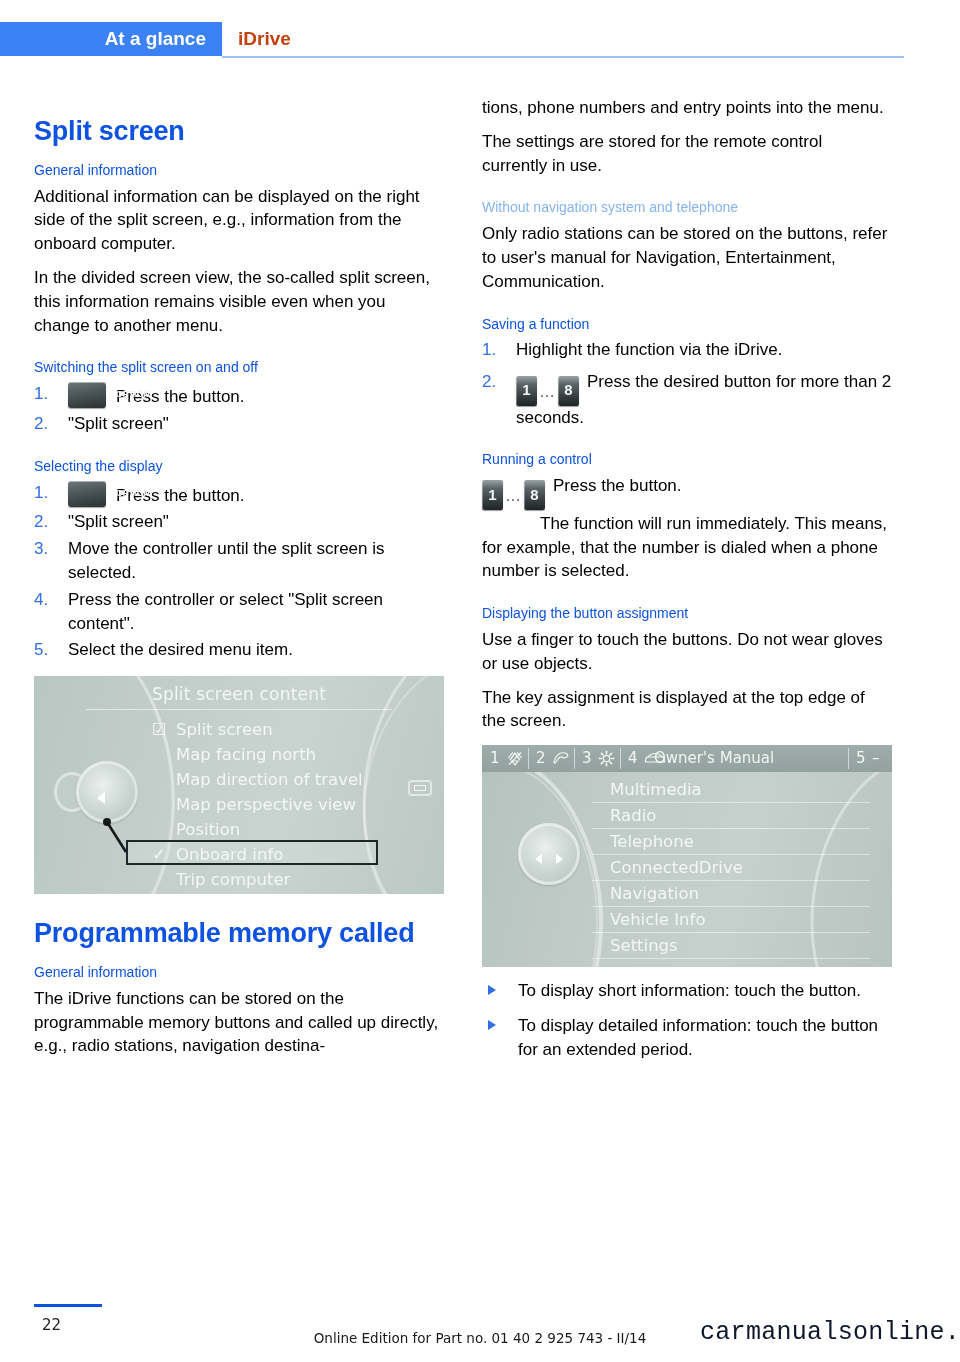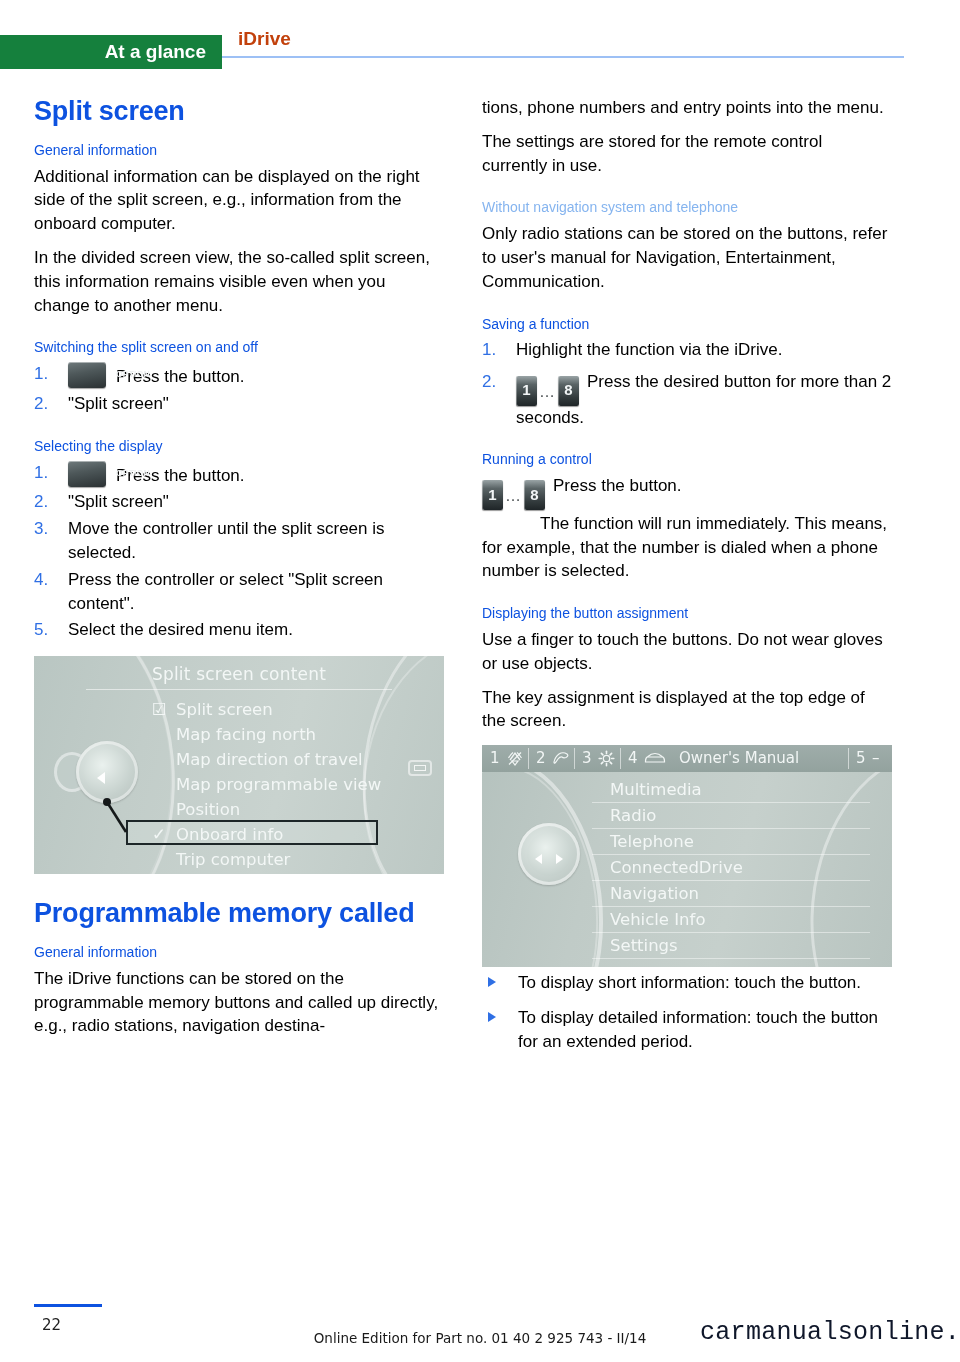--- a/index.html
+++ b/index.html
@@ -10,39 +10,38 @@
     font-family: "Liberation Sans", sans-serif;
     color: #000;
     position: relative;
     overflow: hidden;
   }
 
   
   .header { position:absolute; left:0; top:0; width:960px; height:60px; }
   .tab-active {
     position:absolute; left:0; top:22px; width:222px; height:34px;
-    background:#15803d;
-    margin-top:13px;
+    background:#3b82f6;
   }
   .tab-active-label {
     position:absolute; right:16px; top:50%; transform:translateY(-50%);
     color:#fff; font-size:19px; font-weight:bold; white-space:nowrap;
   }
   .tab-inactive-label {
     position:absolute; left:238px; top:39px; transform:translateY(-50%);
     color:#c2410c; font-size:19px; font-weight:bold; white-space:nowrap;
   }
   .header-rule {
     position:absolute; left:222px; top:56px; width:682px; height:2px;
     background:#9dc0f5;
   }
 
   
   .col { position:absolute; top:96px; width:410px; }
-  .col-left  { left:34px; }
+  .col-left  { left:34px;margin-top:20px; }
   .col-right { left:482px; }
 
   h1.title {
     color:#0d52e0; font-size:27px; font-weight:bold; margin:0 0 14px 0;
     line-height:1.18; letter-spacing:-0.2px;
   }
   h2.sub {
     color:#0d52e0; font-size:14px; font-weight:normal; margin:0 0 6px 0;
     line-height:1.2;
   }
@@ -56,21 +55,21 @@
   ol.steps { list-style:none; margin:0 0 4px 0; padding:0; }
   ol.steps > li {
     position:relative; padding-left:34px; font-size:17px; line-height:1.40;
     margin-bottom:3px;
   }
   ol.steps > li .num {
     position:absolute; left:0; top:0; color:#2f6fe4; font-size:17px;
   }
 
   
-  ul.tri { list-style:none; margin:4px 0 0 0; padding:0; }
+  ul.tri { list-style:none; margin:12px 0 0 0; padding:0; }
   ul.tri > li {
     position:relative; padding-left:36px; font-size:17px; line-height:1.40;
     margin-bottom:11px;
   }
   ul.tri > li .tri {
     position:absolute; left:6px; top:6px;
     width:0;height:0;border-left:8px solid #2f6fe4;
     border-top:5.5px solid transparent;border-bottom:5.5px solid transparent;
   }
 
@@ -332,21 +331,21 @@
       <div class="row">
         <span class="chk">☑</span><span>Split screen</span>
       </div>
       <div class="row">
         <span class="chk"></span><span>Map facing north</span>
       </div>
       <div class="row">
         <span class="chk"></span><span>Map direction of travel</span>
       </div>
       <div class="row">
-        <span class="chk"></span><span>Map programmable view</span>
+        <span class="chk"></span><span>Map perspective view</span>
       </div>
       <div class="row">
         <span class="chk"></span><span>Position</span>
       </div>
       <div class="row">
         <span class="chk">✓</span><span>Onboard info</span>
       </div>
       <div class="row">
         <span class="chk"></span><span>Trip computer</span>
       </div>
@@ -436,21 +435,21 @@
           <line x1="13.6" y1="3.4" x2="12.1" y2="4.9"></line>
             <line x1="4.9" y1="12.1" x2="3.4" y2="13.6"></line>
         </g>
       </svg>
       <div class="id2-sep" style="left:138px;"></div>
       <span class="cell" style="left:146px;"><span>4</span></span>
       <svg style="position:absolute;left:162px;top:7px;" width="22" height="13" viewBox="0 0 22 13">
         <path d="M1.5 9 Q1.5 5.5 4 4.5 Q7 1.5 11 1.5 Q15 1.5 18 4.5 Q20.5 5.5 20.5 9 L20.5 10 L1.5 10 Z" fill="none" stroke="#f2f6f5" stroke-width="1.2"></path>
         <line x1="4" y1="5" x2="18" y2="5" stroke="#f2f6f5" stroke-width="1"></line>
       </svg>
-      <span class="cell" style="left:197px;text-align:center;">Owner's Manual</span>
+      <span class="cell" style="left:172px;text-align:center;">Owner's Manual</span>
       <div class="id2-sep" style="left:366px;"></div>
       <span class="cell" style="left:374px;"><span>5</span></span>
       <span class="cell" style="left:390px;">–</span>
     </div>
 
     <div class="id2-list">
       <div class="row">Multimedia</div>
       <div class="row">Radio</div>
       <div class="row">Telephone</div>
       <div class="row">ConnectedDrive</div>

